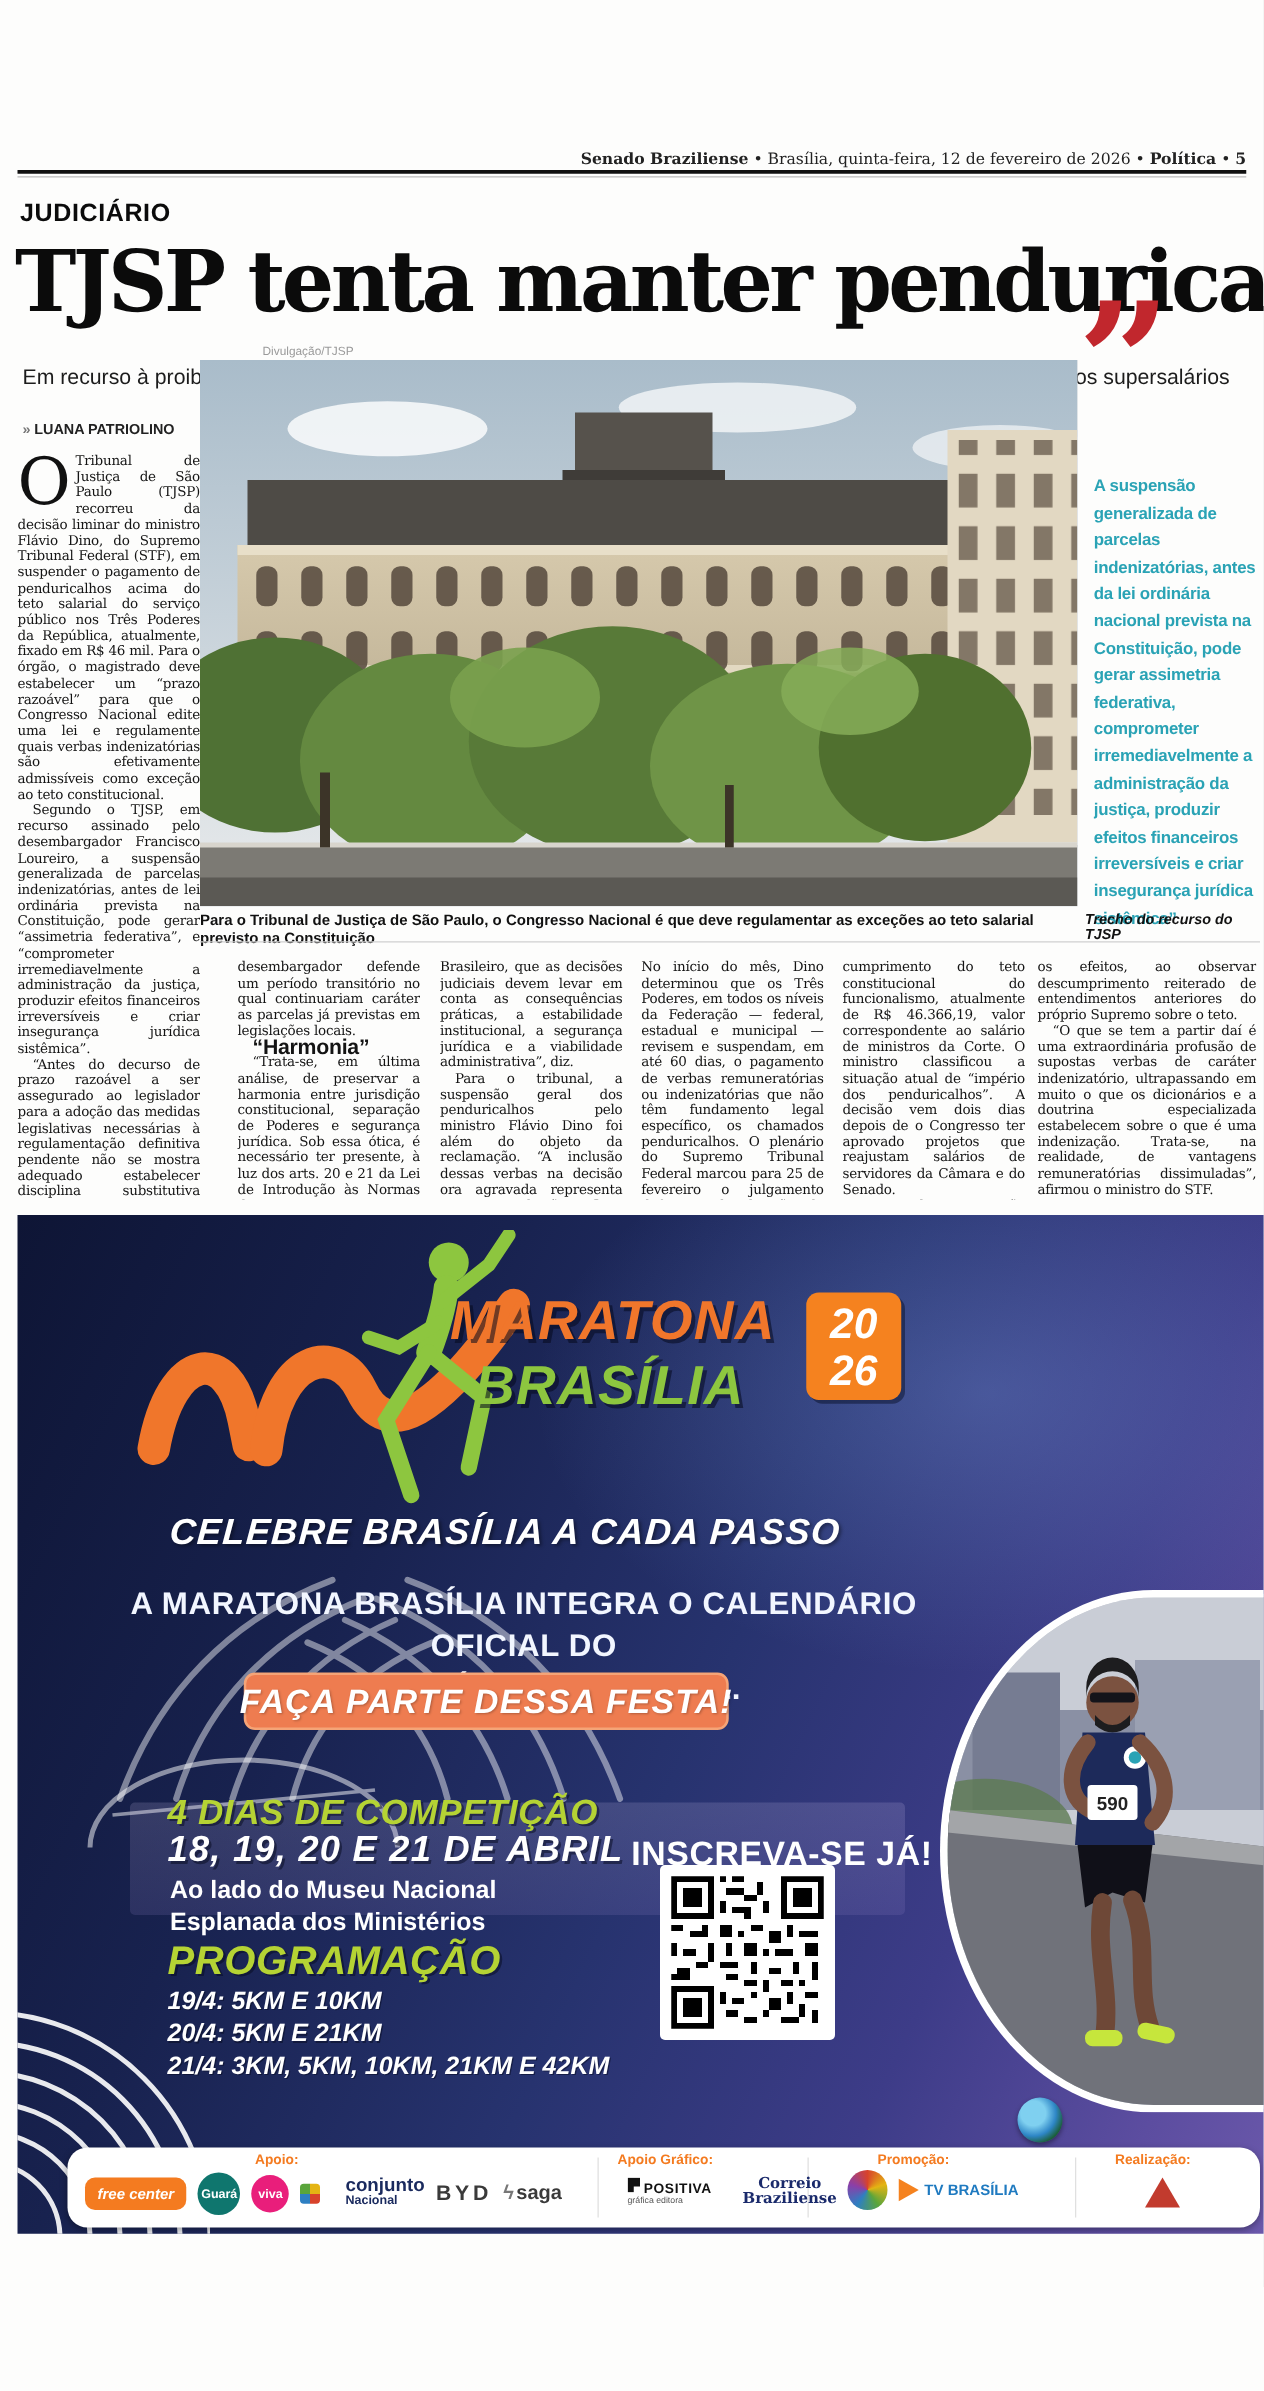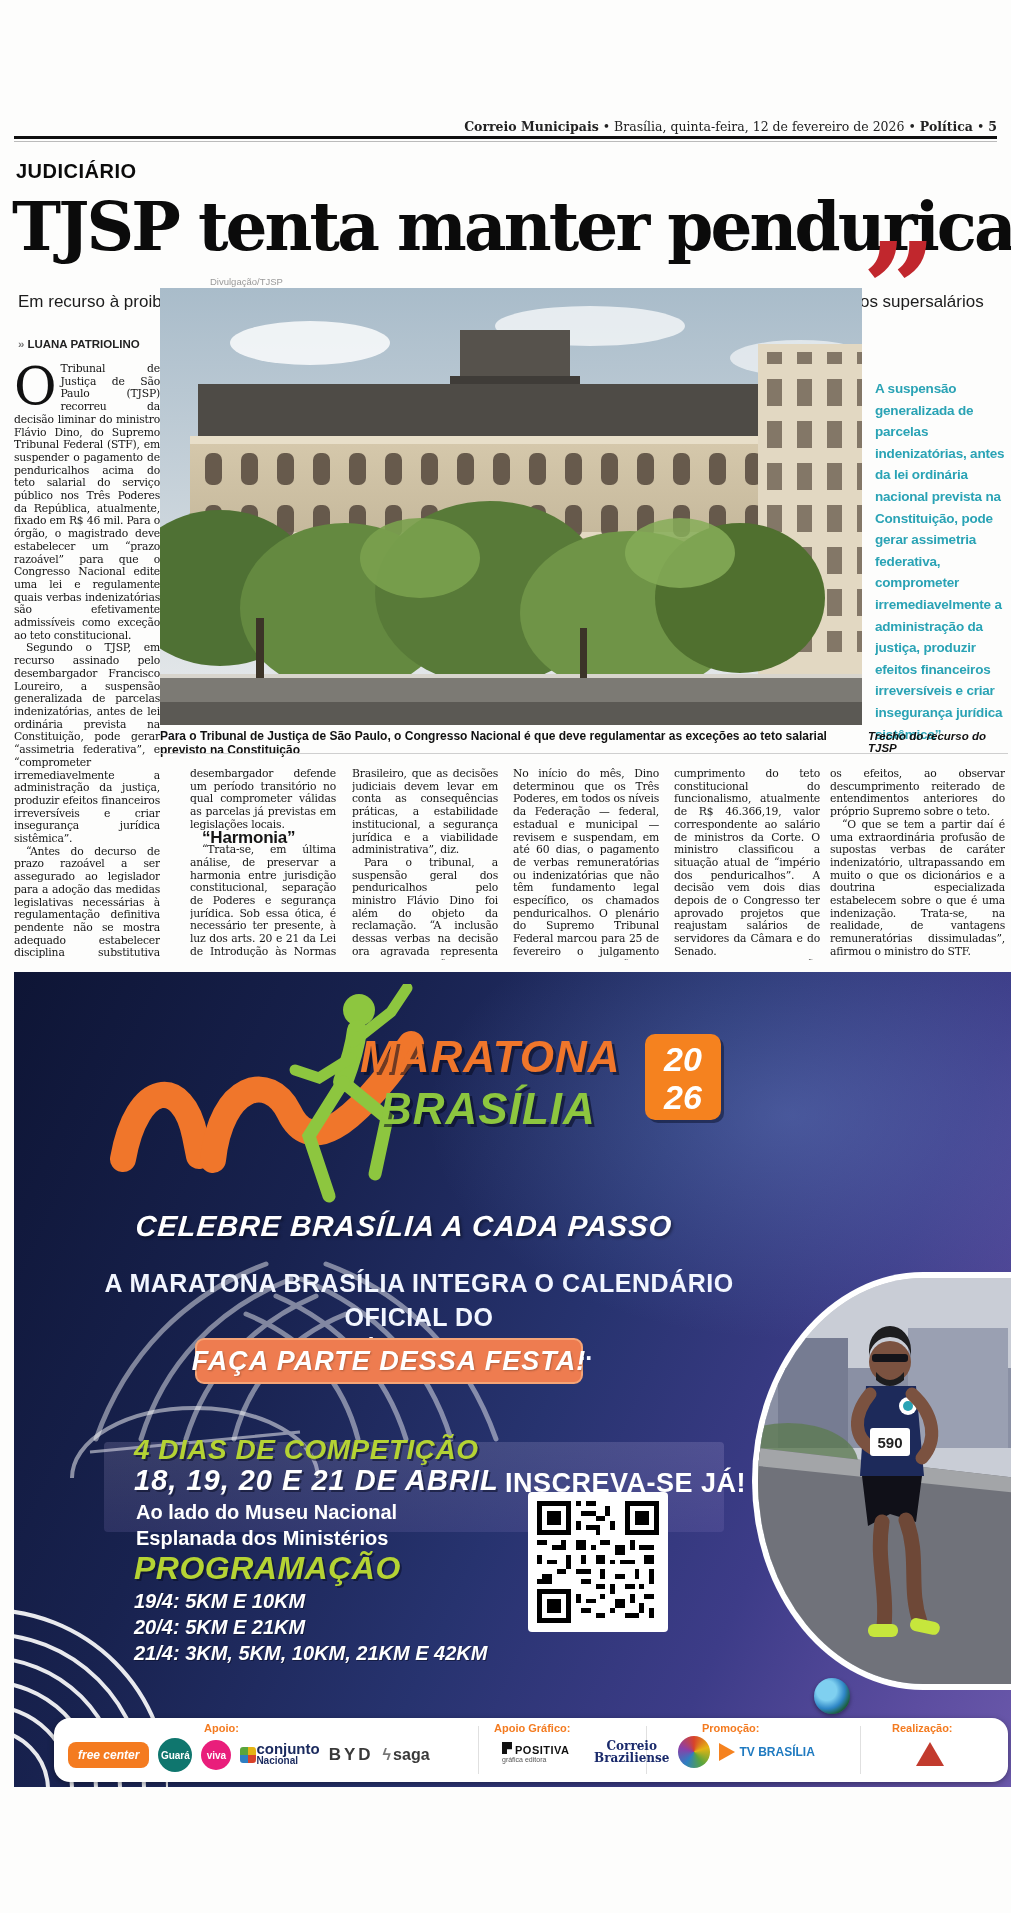--- a/index.html
+++ b/index.html
@@ -113,21 +113,21 @@
         border-radius:16px;box-shadow:0 2px 6px rgba(0,0,0,.35);}
   .band .label{position:absolute;top:4px;font-size:11px;font-weight:800;color:#f47b20;white-space:nowrap;}
   .band .vdiv{position:absolute;top:8px;width:1px;height:48px;background:#e0e0e0;}
   .logo-row{position:absolute;top:20px;display:flex;align-items:center;gap:9px;}
   .lg-free{background:#f47b20;color:#fff;font-weight:800;font-style:italic;font-size:12px;
            padding:6px 10px;border-radius:8px;white-space:nowrap;}
   .lg-circle{width:34px;height:34px;border-radius:50%;color:#fff;font-weight:800;
              display:flex;align-items:center;justify-content:center;font-size:10px;}
   .lg-guara{background:#0f766e;}
   .lg-viva{background:#e91e7b;width:30px;height:30px;}
-  .lg-conj{display:flex;align-items:center;gap:0;}
+  .lg-conj{display:flex;align-items:center;gap:20px;}
   .conj-ico{width:16px;height:16px;background:
             conic-gradient(#e4b413 0 25%,#d8432b 0 50%,#2e7fc2 0 75%,#5aa53c 0 100%);border-radius:3px;}
   .conj-txt{line-height:12px;color:#1a2a5e;}
   .conj-txt .l1{font-size:15px;font-weight:800;}
   .conj-txt .l2{font-size:10px;font-weight:600;}
   .lg-byd{font-size:17px;font-weight:800;letter-spacing:3px;color:#3a3a3a;}
   .lg-saga{font-size:16px;font-weight:700;color:#3a3a3a;}
   .lg-saga .bolt{color:#777;font-weight:800;margin-right:2px;}
   .lg-positiva{line-height:10px;color:#111;}
   .lg-positiva .l1{font-size:11px;font-weight:800;letter-spacing:.5px;}
@@ -143,21 +143,21 @@
           border-left:16px solid #f5821f;}
   .lg-pyramid{width:0;height:0;border-left:14px solid transparent;border-right:14px solid transparent;
               border-bottom:24px solid #c23b2e;position:relative;}
 </style>
 </head>
 <body>
 
 <div class="page">
 
   <div class="hdr">
-    <b>Correio Municipais</b>
+    <b>Senado Braziliense</b>
     <span>•</span>
     <span>Brasília, quinta-feira, 12 de fevereiro de 2026</span>
     <span>•</span>
     <b>Política</b>
     <span>•</span>
     <b>5</b>
   </div>
   <div class="rule-black"></div>
   <div class="rule-gray"></div>
 
@@ -221,21 +221,21 @@
   <div class="pullquote">A suspensão generalizada de parcelas indenizatórias, antes da lei ordinária nacional prevista na Constituição, pode gerar assimetria federativa, comprometer irremediavelmente a administração da justiça, produzir efeitos financeiros irreversíveis e criar insegurança jurídica sistêmica”</div>
   <div class="pq-credit">Trecho do recurso do TJSP</div>
 
   <div class="col" id="col1">
     <p class="ni"><span class="dropcap">O</span><span>Tribunal de Justiça de São Paulo (TJSP) recorreu da decisão liminar do ministro Flávio Dino, do Supremo Tribunal Federal (STF), em suspender o pagamento de penduricalhos acima do teto salarial do serviço público nos Três Poderes da República, atualmente, fixado em R$ 46 mil. Para o órgão, o magistrado deve estabelecer um “prazo razoável” para que o Congresso Nacional edite uma lei e regulamente quais verbas indenizatórias são efetivamente admissíveis como exceção ao teto constitucional.</span></p>
     <p>Segundo o TJSP, em recurso assinado pelo desembargador Francisco Loureiro, a suspensão generalizada de parcelas indenizatórias, antes de lei ordinária prevista na Constituição, pode gerar “assimetria federativa”, e “comprometer irremediavelmente a administração da justiça, produzir efeitos financeiros irreversíveis e criar insegurança jurídica sistêmica”.</p>
     <p>“Antes do decurso de prazo razoável a ser assegurado ao legislador para a adoção das medidas legislativas necessárias à regulamentação definitiva pendente não se mostra adequado estabelecer disciplina substitutiva geral, ou seja, não é possível a Suprema Corte, mediante decisão aditiva, fixar o regramento aplicável”, argumentou o TJSP.</p>
 
   </div>
   <div class="col" id="col2">
-    <p class="ni">desembargador defende um período transitório no qual comprometer válidas as parcelas já previstas em legislações locais.</p>
+    <p class="ni">desembargador defende um período transitório no qual continuariam caráter as parcelas já previstas em legislações locais.</p>
     <p class="crosshead">“Harmonia”</p>
     <p>“Trata-se, em última análise, de preservar a harmonia entre jurisdição constitucional, separação de Poderes e segurança jurídica. Sob essa ótica, é necessário ter presente, à luz dos arts. 20 e 21 da Lei de Introdução às Normas do Direito</p>
   </div>
   <div class="col" id="col3">
     <p class="ni">Brasileiro, que as decisões judiciais devem levar em conta as consequências práticas, a estabilidade institucional, a segurança jurídica e a viabilidade administrativa”, diz.</p>
     <p>Para o tribunal, a suspensão geral dos penduricalhos pelo ministro Flávio Dino foi além do objeto da reclamação. “A inclusão dessas verbas na decisão ora agravada representa imensa ampliação reflexa do objeto do controle constitucional, incompatível com o sistema”, afirma o recurso.</p>
   </div>
   <div class="col" id="col4">
     <p class="ni">No início do mês, Dino determinou que os Três Poderes, em todos os níveis da Federação — federal, estadual e municipal — revisem e suspendam, em até 60 dias, o pagamento de verbas remuneratórias ou indenizatórias que não têm fundamento legal específico, os chamados penduricalhos. O plenário do Supremo Tribunal Federal marcou para 25 de fevereiro o julgamento definitivo da decisão do magistrado.</p>
 

